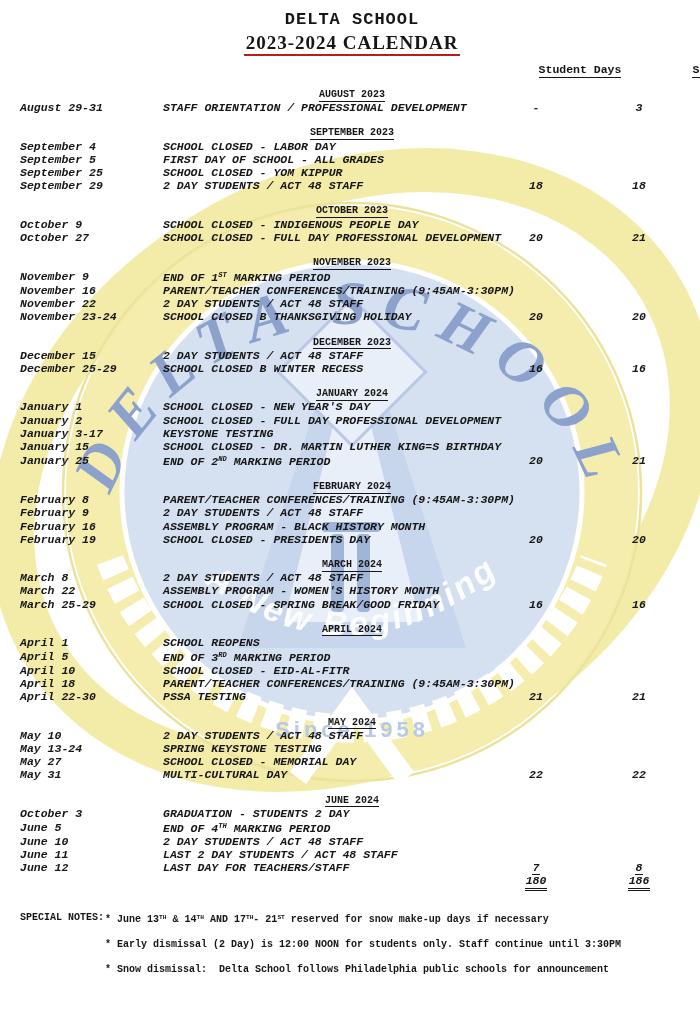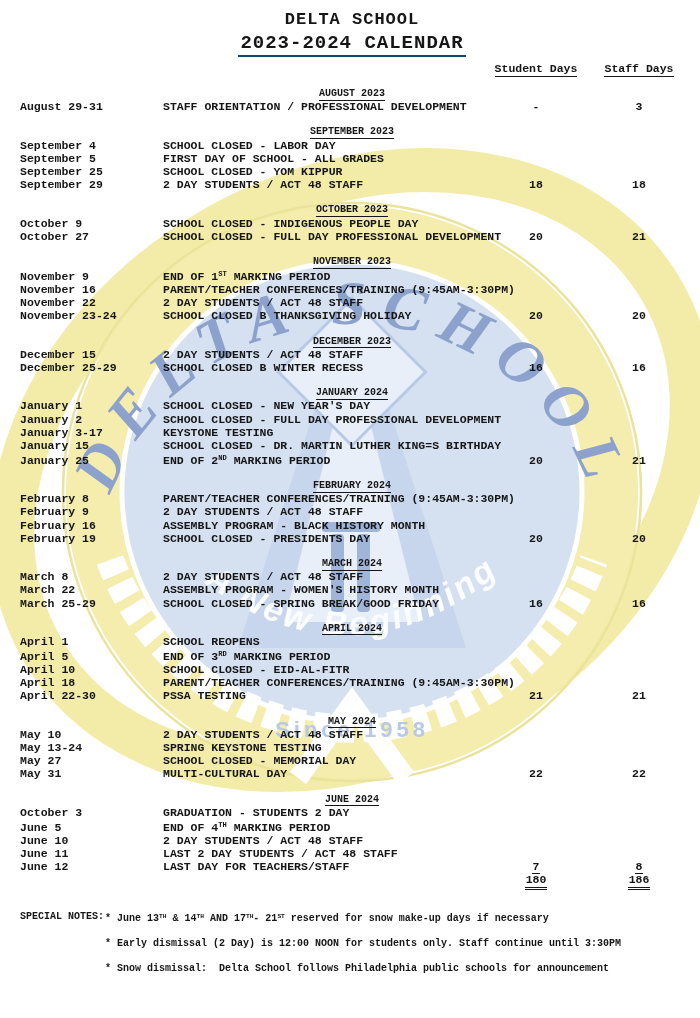--- a/index.html
+++ b/index.html
@@ -9,34 +9,34 @@
     color:#161616;position:relative;
     outline:1px solid #c9c9c9;
   }
   .page{position:relative;width:700px;height:1018px;}
   .watermark{position:absolute;left:0;top:0;z-index:0;}
   .content{position:relative;z-index:1;padding:10px 0 0 20px;font-weight:bold;}
 
   .title1{font-size:17px;text-align:center;letter-spacing:1px;width:664px;}
   .title2{font-size:19px;text-align:center;letter-spacing:1px;width:664px;margin-top:3px;
           }
-  .title2 span{border-bottom:2px solid #0c4a6e;padding:0 2px 1px 2px;}
-
-  .colheads{display:flex;margin-top:8px;font-size:11.5px;}
+  .title2 span{border-bottom:2px solid #b91c1c;padding:0 2px 1px 2px;font-family:Liberation Serif, serif;}
+
+  .colheads{display:flex;margin-top:8px;font-size:11.5px;gap:44px;}
   .colheads .spacer{width:472px;flex:none;}
   .colhead{flex:none;text-align:center;}
   .colhead.student{width:88px;}
   .colhead.staff{width:84px;margin-left:17px;}
   .colhead span{border-bottom:1.5px solid #161616;padding-bottom:1px;}
 
   .month{margin-top:12px;}
   .month-name{width:664px;text-align:center;font-size:10px;line-height:13.2px;}
   .month-name span{border-bottom:1.5px solid #161616;padding-bottom:0.5px;}
 
-  .row{display:flex;font-size:11.5px;line-height:13.2px;align-items:flex-end;}
+  .row{display:flex;font-size:11.5px;line-height:13.2px;align-items:center;font-style:italic;}
   .cell-date{width:143px;flex:none;white-space:nowrap;}
   .cell-event{width:329px;flex:none;white-space:nowrap;overflow:visible;}
   .cell-num{width:88px;flex:none;text-align:center;}
   .cell-num.staff{width:84px;margin-left:17px;}
   sup{font-size:0.62em;vertical-align:0.5em;letter-spacing:0;}
 
   .subtotal-line{border-bottom:1.4px solid #161616;padding:0 1px;}
   .totals .total-line{border-bottom:3px double #161616;padding:0 1px 1px 1px;margin-top:48px;}
 
   .notes{margin-top:24px;font-size:10px;}

